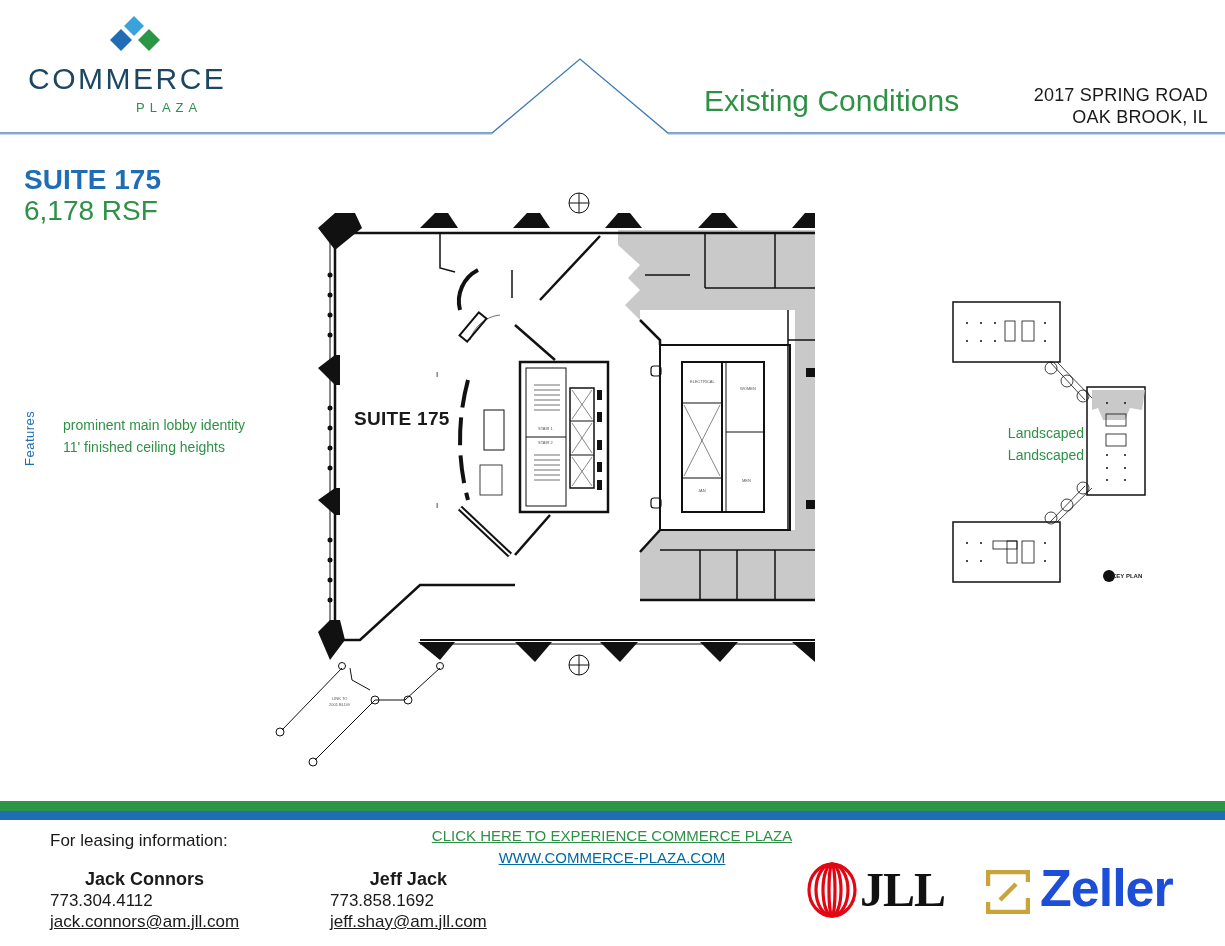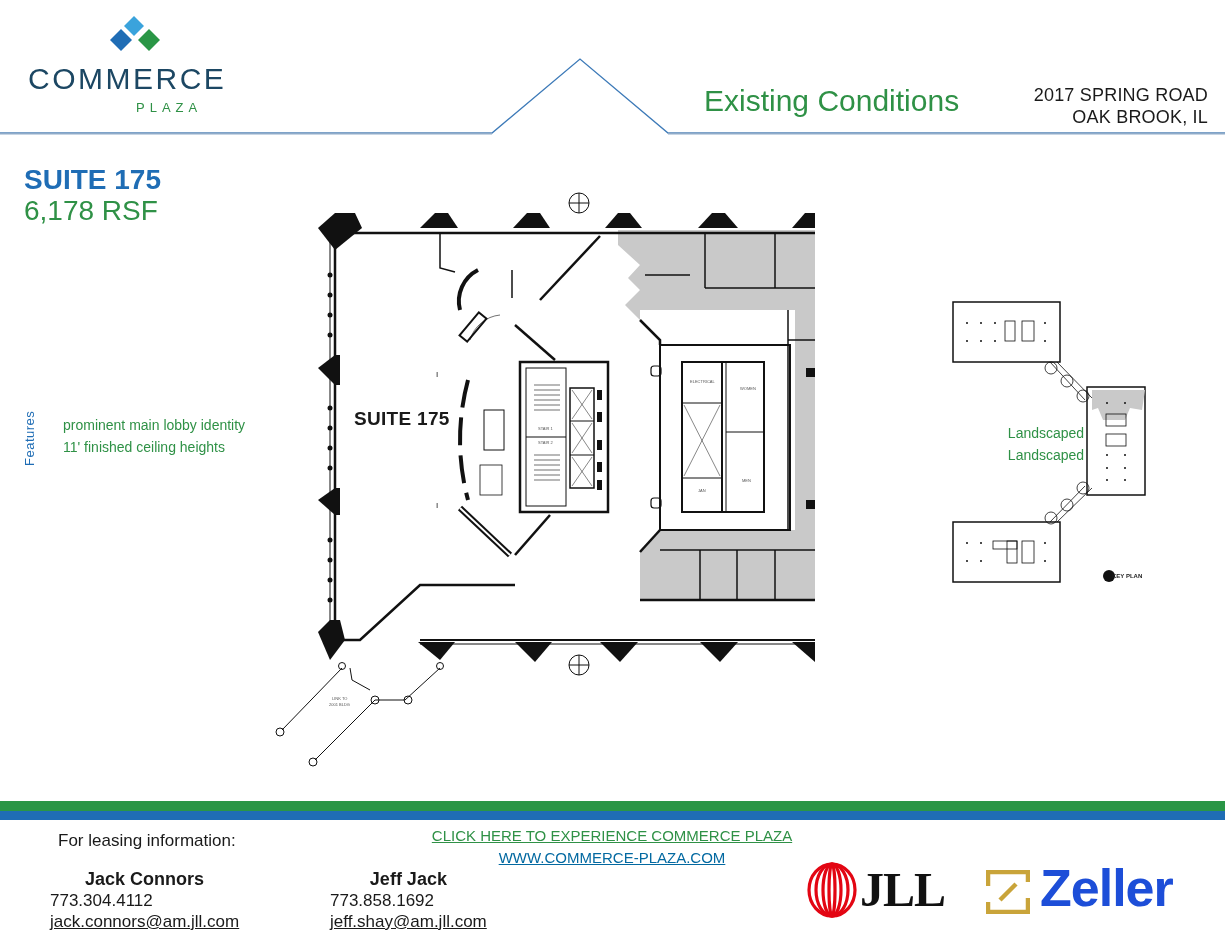--- a/index.html
+++ b/index.html
@@ -31,21 +31,21 @@
 
   
   .keyplan { left: 935px; top: 290px; width: 230px; height: 310px; }
   .courtyard-label { left: 999px; top: 422px; width: 94px; text-align: center; font-size: 14px; color: #2f9146; line-height: 22px; }
   .keyplan-legend { left: 1112px; top: 573px; font-size: 6px; color: #1a1a1a; font-weight: 700; }
 
   
   .band-green { left: 0; top: 801px; width: 1225px; height: 10px; background: #2a9646; }
   .band-blue { left: 0; top: 811px; width: 1225px; height: 9px; background: #1f6db5; }
 
-  .leasing-head { left: 58px; top: 831px; font-size: 17px; color: #1a1a1a; }
+  .leasing-head { left: 50px; top: 831px; font-size: 17px; color: #1a1a1a; }
   .contact-name { font-size: 18px; font-weight: 700; color: #1a1a1a; text-align: center; }
   .contact-phone { font-size: 17px; color: #1a1a1a; }
   .contact-email { font-size: 17px; color: #1a1a1a; text-decoration: underline; }
 
   .cta { left: 400px; top: 827px; width: 424px; text-align: center; font-size: 15px; color: #2f9146; text-decoration: underline; }
   .cta-link { left: 400px; top: 849px; width: 424px; text-align: center; font-size: 15px; color: #0369a1; text-decoration: underline; }
   .jll-text { left: 860px; top: 862px; font-family: "Liberation Serif", "DejaVu Serif", serif; font-size: 48px; font-weight: 700; color: #111; letter-spacing: -1px; line-height: 56px; }
   .zeller-mark { left: 986px; top: 870px; width: 44px; height: 44px; }
   .zeller-text { left: 1040px; top: 858px; font-size: 52px; font-weight: 700; color: #1d4ed8; line-height: 60px; letter-spacing: -1px; }
 </style>

